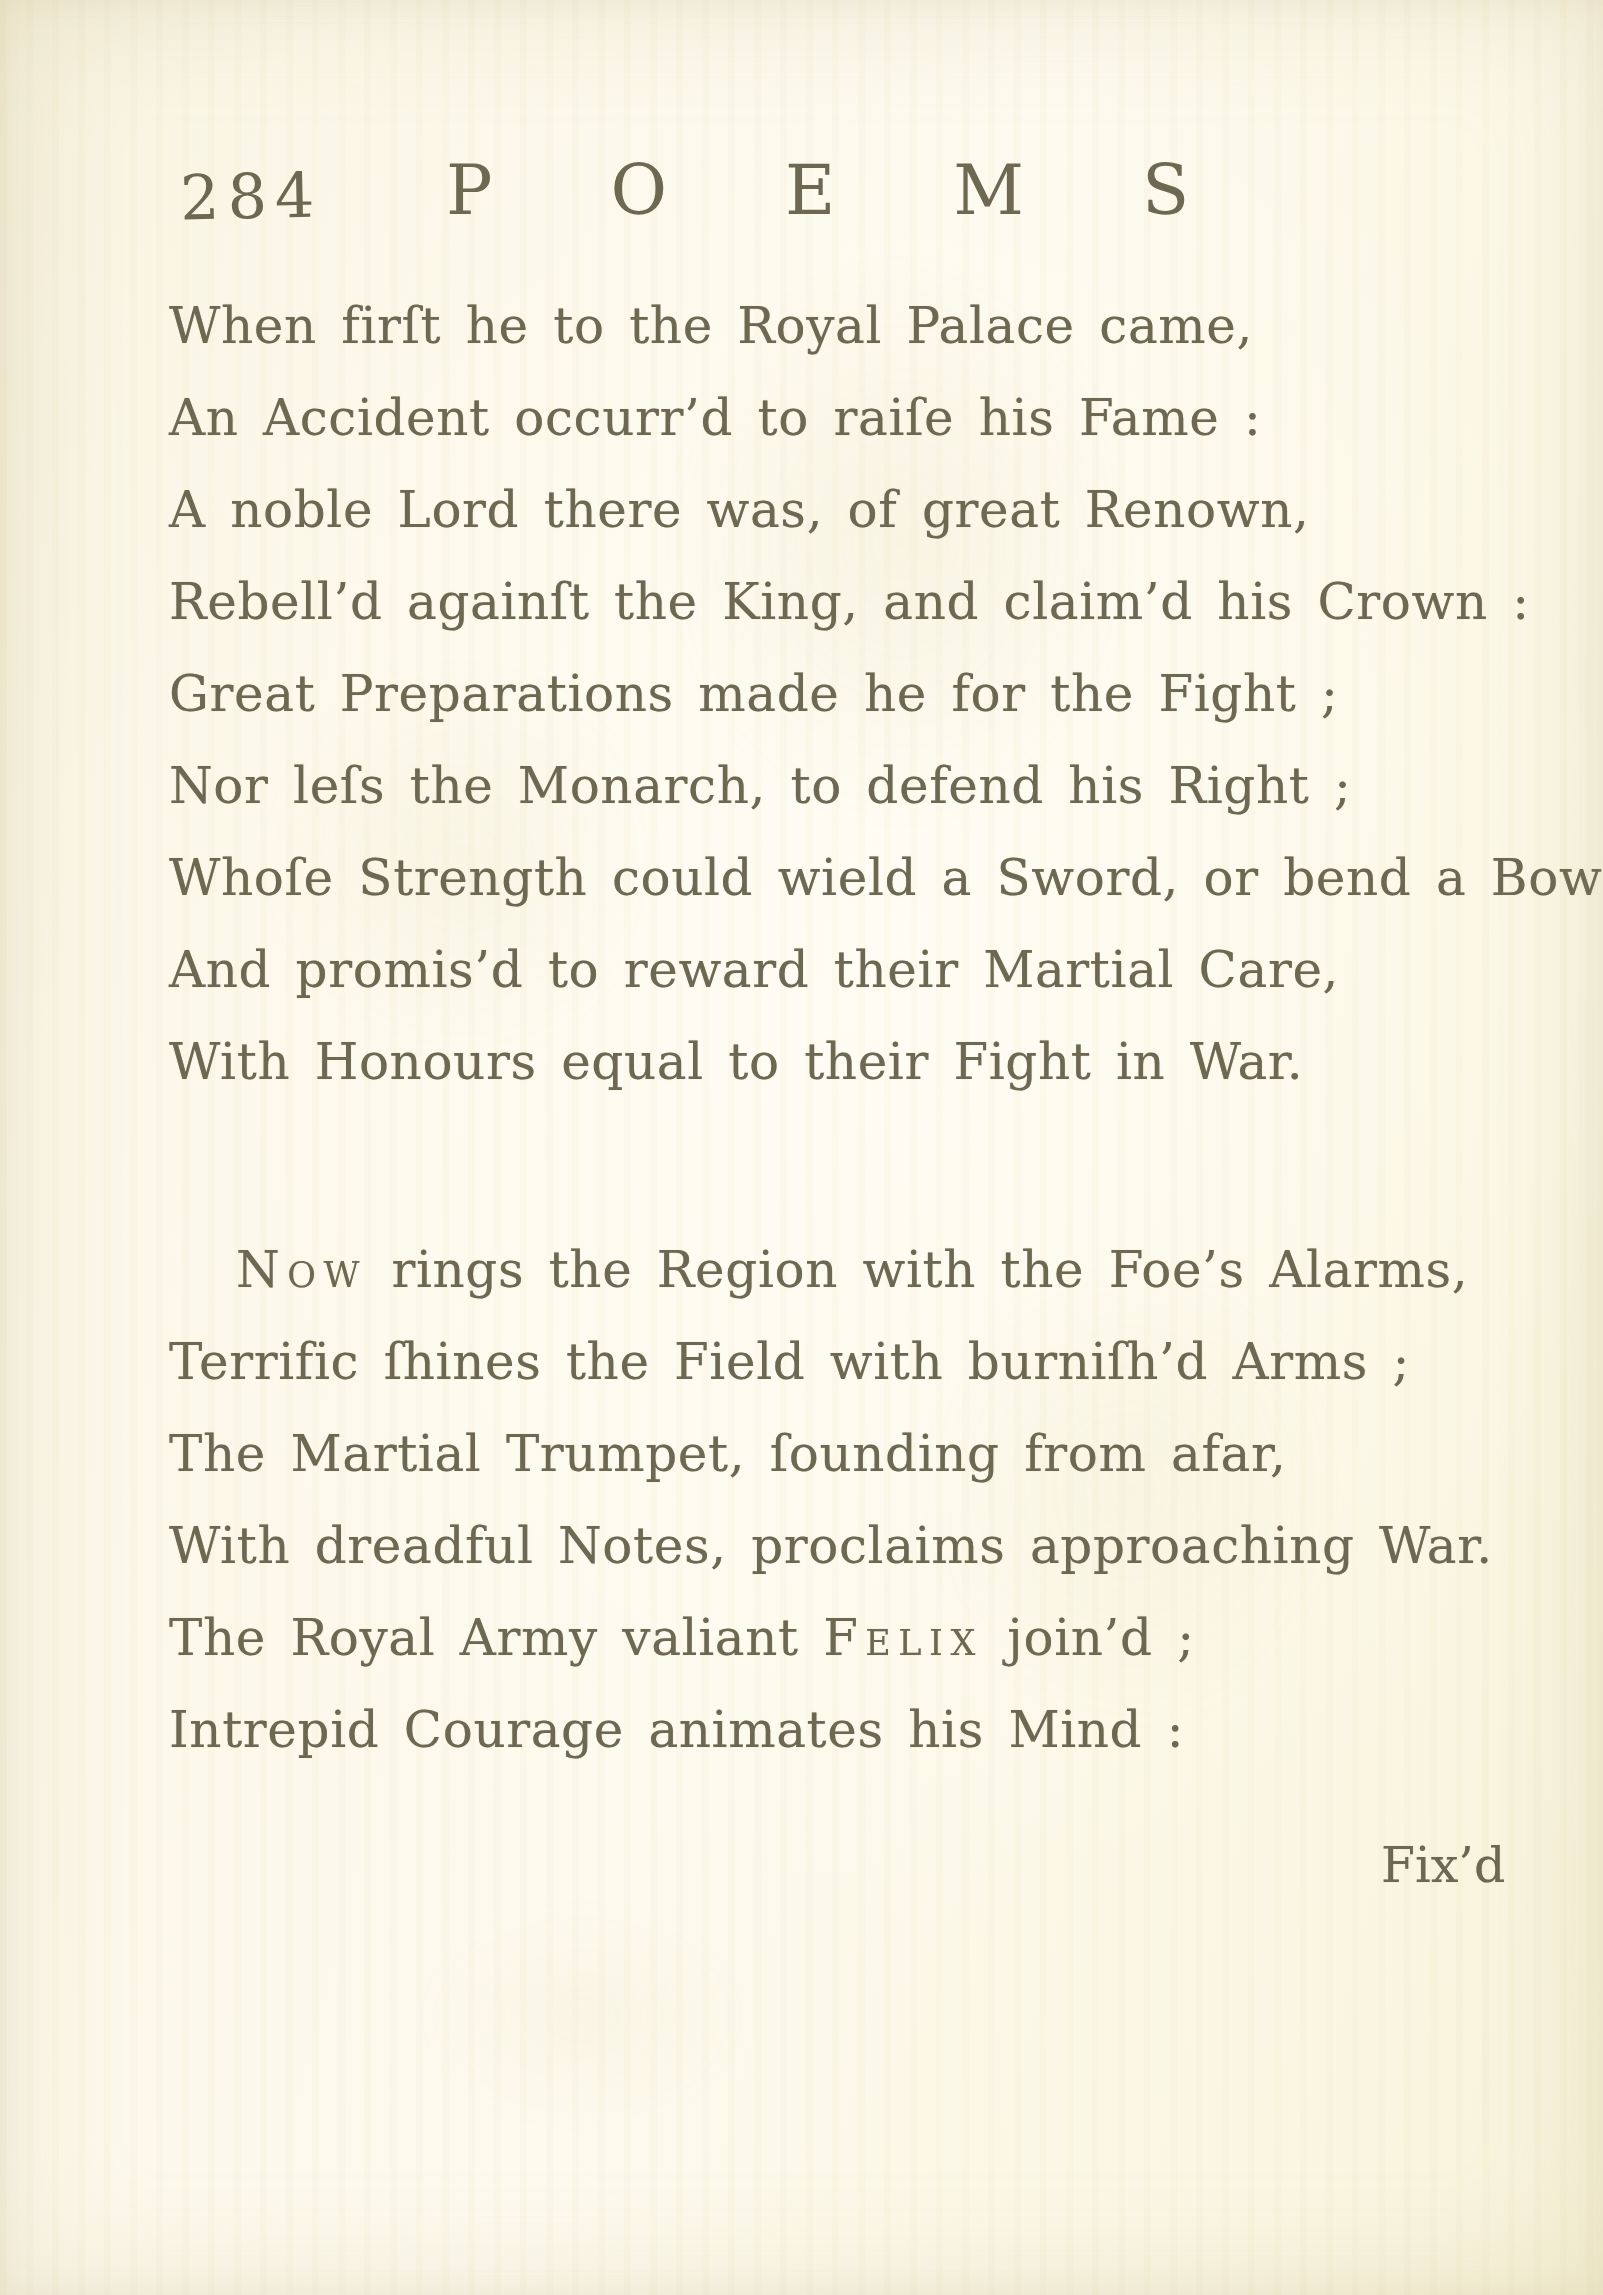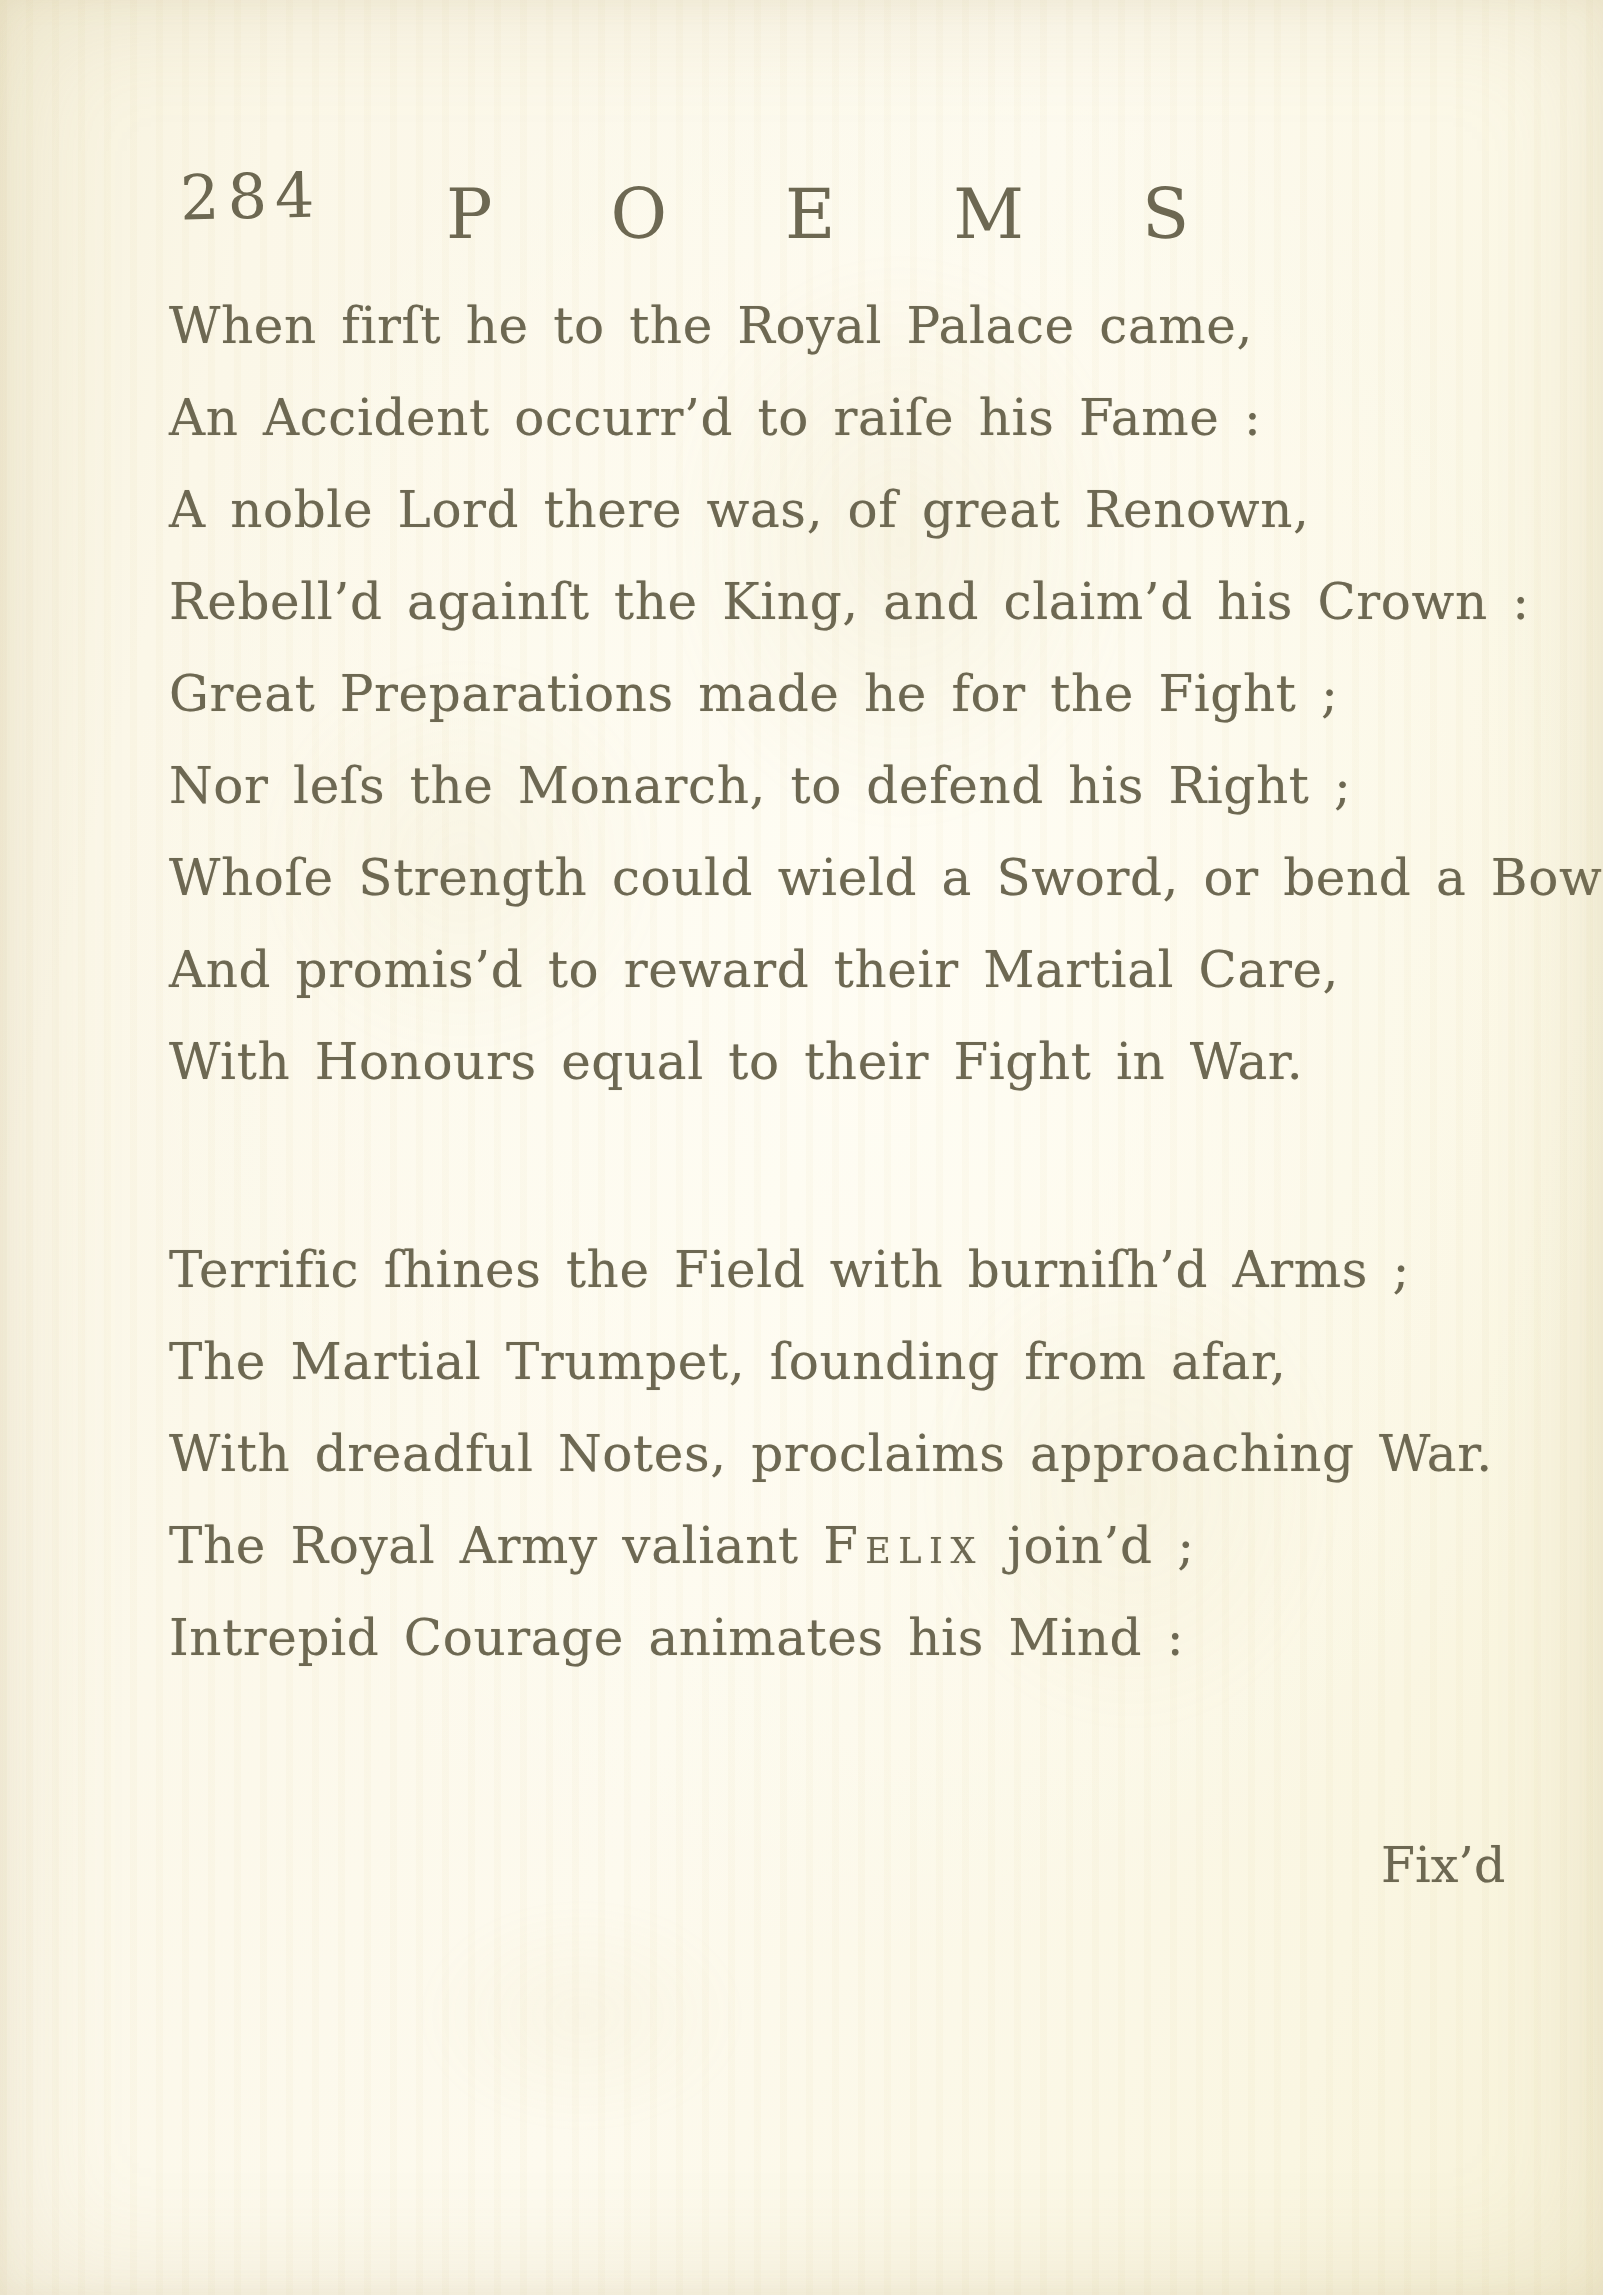--- a/index.html
+++ b/index.html
@@ -47,21 +47,20 @@
     position:absolute;left:180px;top:166px;
     font-size:62px;line-height:1;
     letter-spacing:8px;
     transform:rotate(-1.2deg);
   }
   .running-title{
     position:absolute;left:446px;top:156px;
     font-size:69px;line-height:1;
     letter-spacing:118px;
     white-space:nowrap;
-    margin-top:24px;
   }
   .poem{
     position:absolute;left:169px;top:296px;width:1323px;
   }
   .poem-line{
     height:92px;
     font-size:50px;line-height:61px;
     white-space:nowrap;
     word-spacing:0.16em;
     letter-spacing:0.012em;
@@ -96,20 +95,21 @@
         <div class="poem-line"><span>An Accident occurr’d to raiſe his Fame :</span></div>
         <div class="poem-line"><span>A noble Lord there was, of great Renown,</span></div>
         <div class="poem-line"><span>Rebell’d againſt the King, and claim’d his Crown :</span></div>
         <div class="poem-line"><span>Great Preparations made he for the Fight ;</span></div>
         <div class="poem-line"><span>Nor leſs the Monarch, to defend his Right ;</span></div>
         <div class="poem-line"><span>Whoſe Strength could wield a Sword, or bend a Bow ;</span></div>
         <div class="poem-line"><span>And promis’d to reward their Martial Care,</span></div>
         <div class="poem-line"><span>With Honours equal to their Fight in War.</span></div>
       </div>
       <div class="stanza">
+        <div class="poem-line indent"><span class="sc">Now</span><span> rings the Region with the Foe’s Alarms,</span></div>
         <div class="poem-line"><span>Terrific ſhines the Field with burniſh’d Arms ;</span></div>
         <div class="poem-line"><span>The Martial Trumpet, ſounding from afar,</span></div>
         <div class="poem-line"><span>With dreadful Notes, proclaims approaching War.</span></div>
         <div class="poem-line"><span>The Royal Army valiant </span><span class="sc">Felix</span><span> join’d ;</span></div>
         <div class="poem-line"><span>Intrepid Courage animates his Mind :</span></div>
       </div>
     </div>
 
   <div class="catchword">Fix’d</div>
 

